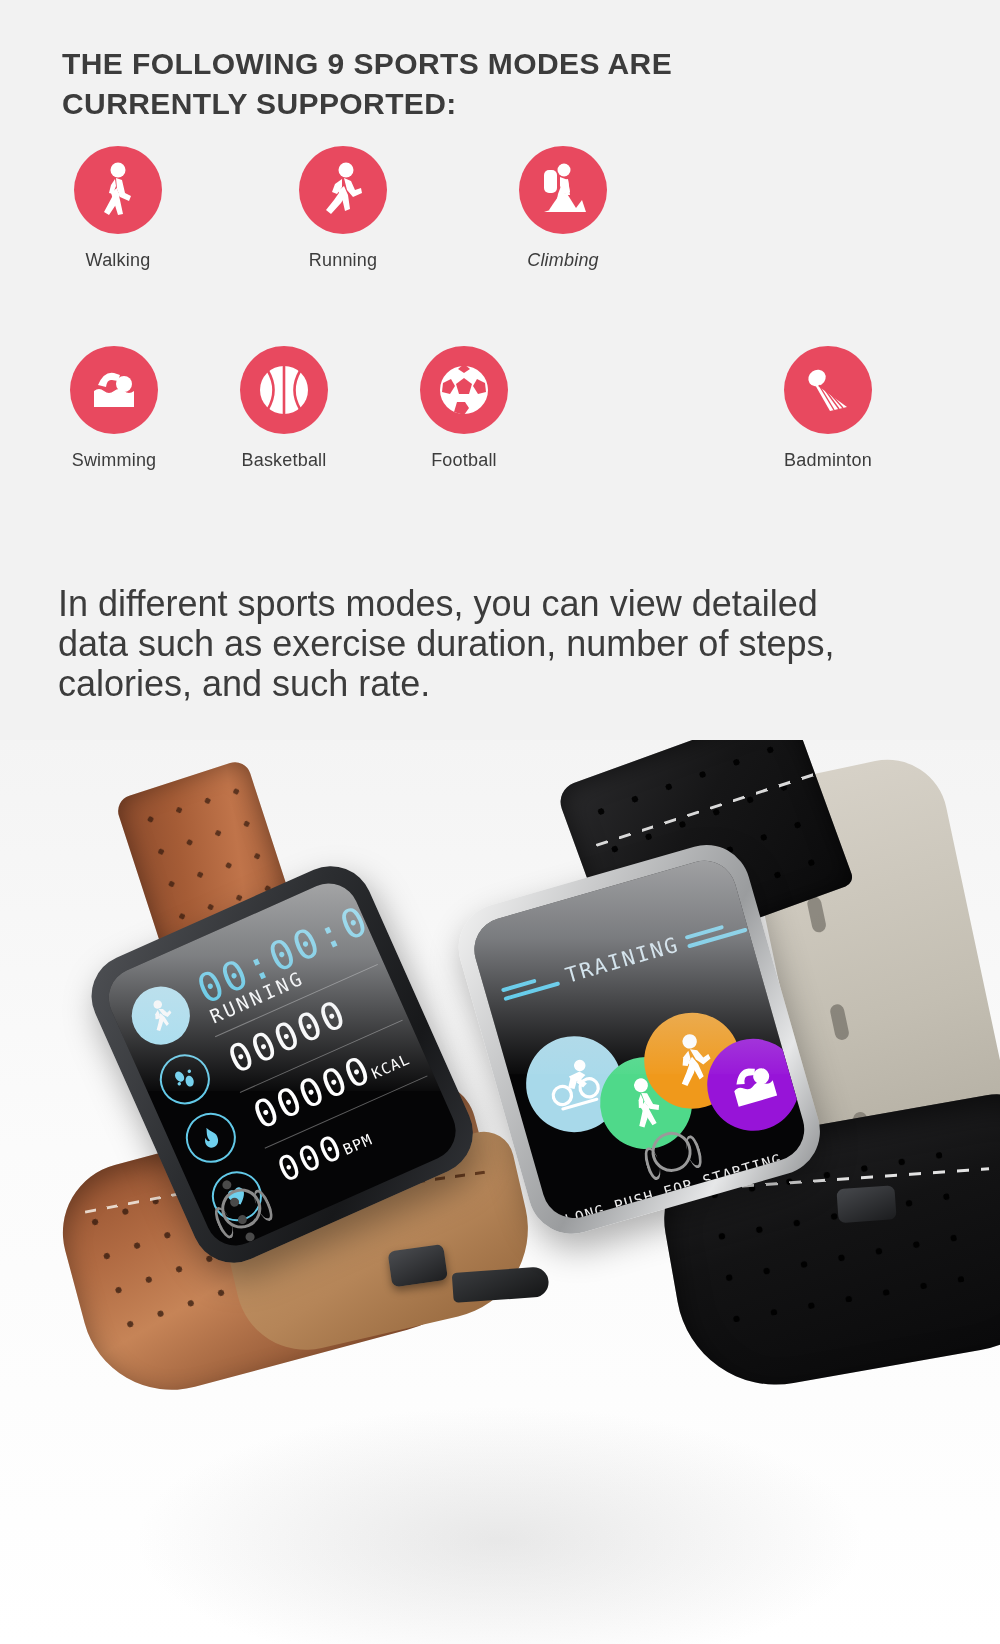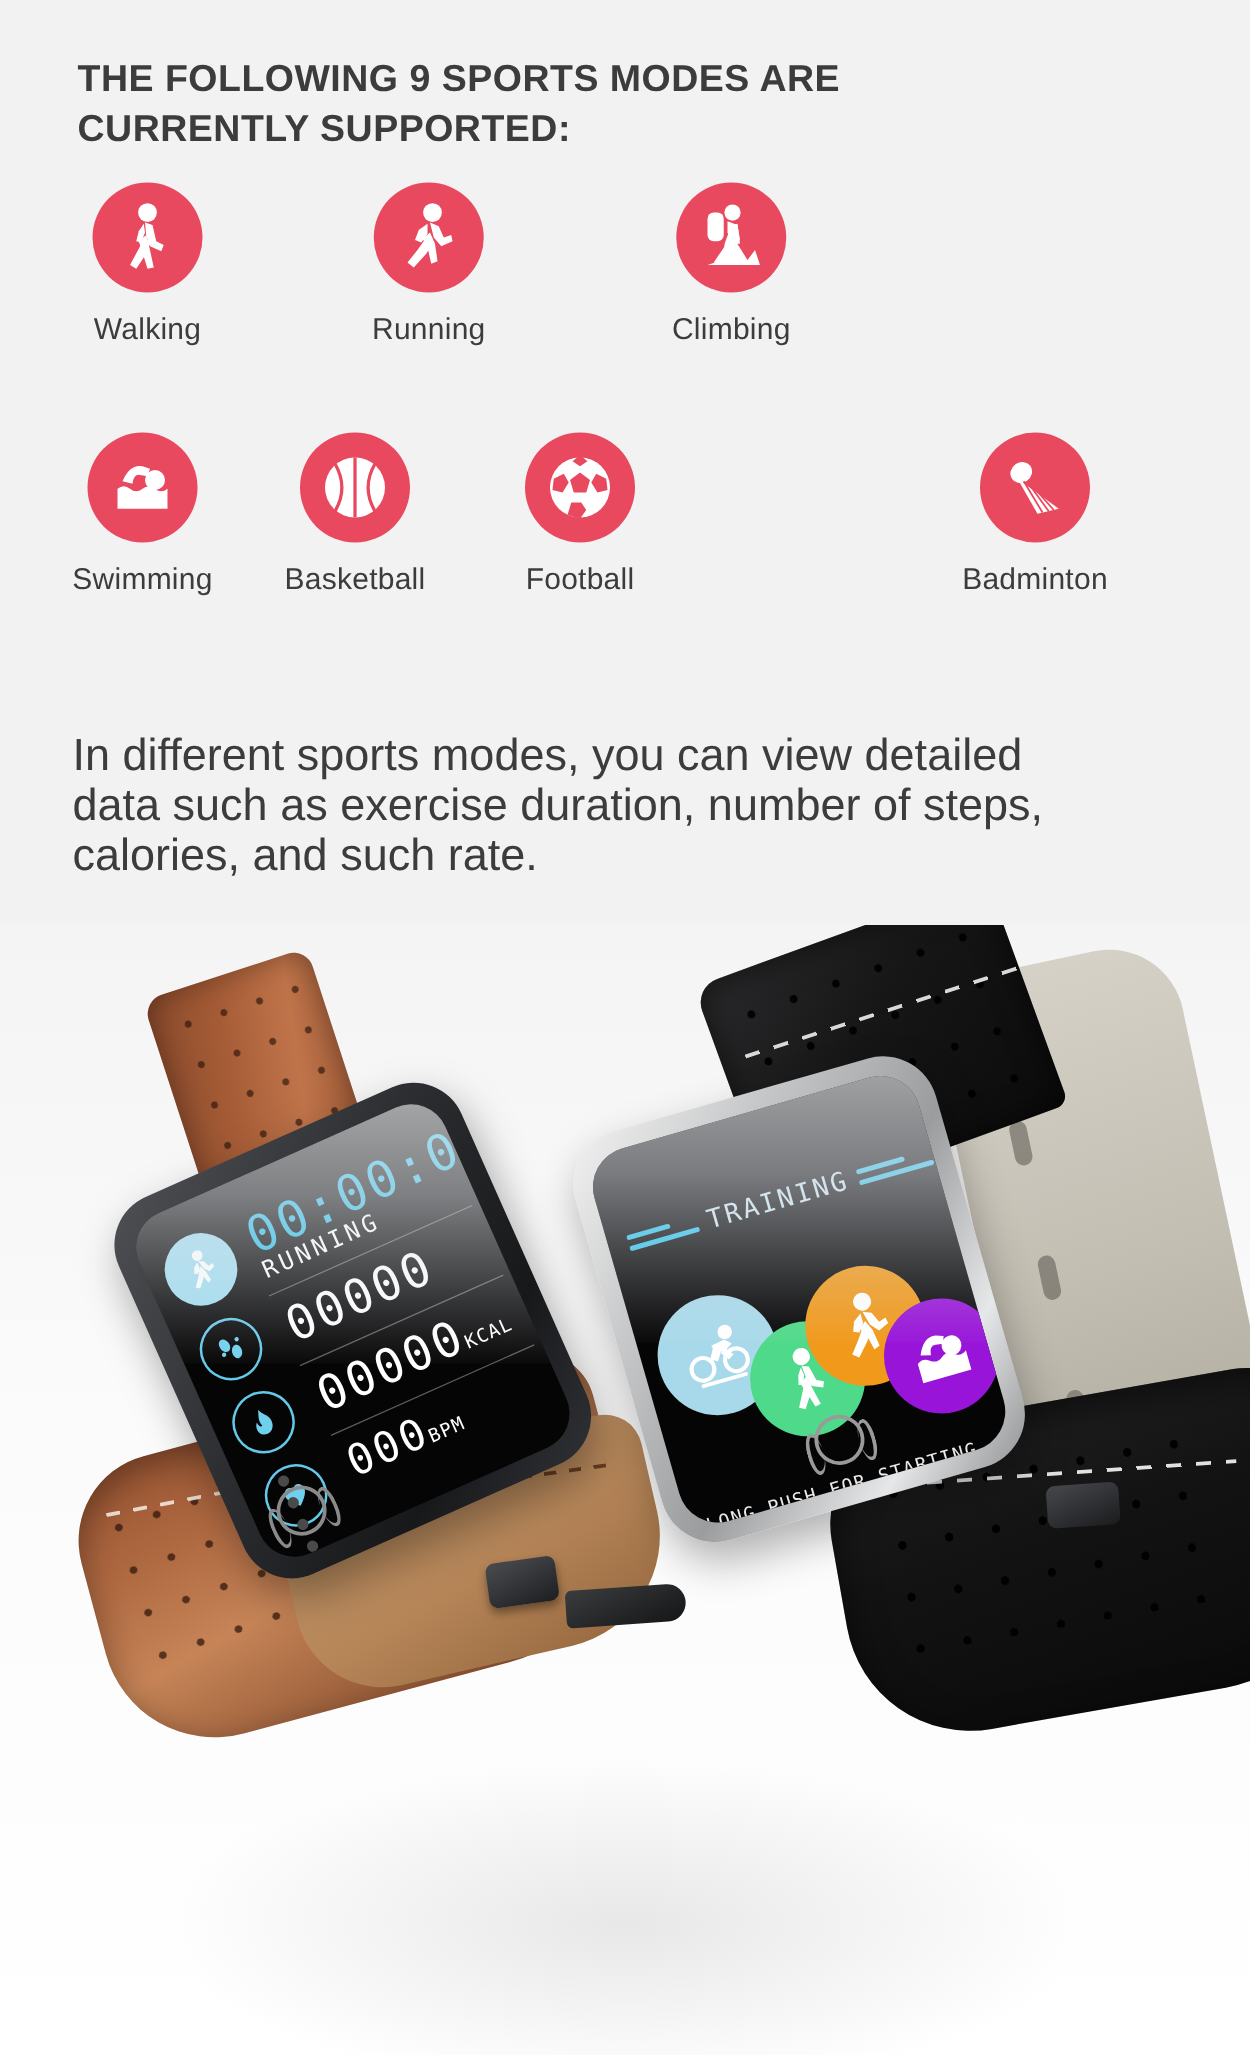--- a/index.html
+++ b/index.html
@@ -30,21 +30,21 @@
   }
   .badge {
     width:88px; height:88px; border-radius:50%;
     background:#e8495f;
     margin:0 auto;
     display:flex; align-items:center; justify-content:center;
   }
   .badge svg { display:block; }
   .mode-label {
     margin-top:16px;
-    font-size:24px; color:#3c3c3c; white-space:nowrap;
+    font-size:18px; color:#3c3c3c; white-space:nowrap;
     letter-spacing:0.2px;
   }
 
   
   .para {
     position:absolute; left:58px; top:584px;
     width:860px;
     font-size:36px; line-height:40px; color:#3c3c3c;
   }
   .para .ln { display:block; white-space:nowrap; }
@@ -329,21 +329,21 @@
           <circle cx="29" cy="8" r="7.5" fill="#fff"></circle>
           <path d="M27 16 L34 19 L38 28 L44 26 L45 31 L36 35 L30 28 Z" fill="#fff"></path>
           <path d="M27 24 L31 33 L33 47 L28 49 L25 36 L21 29 Z" fill="#fff"></path>
           <path d="M24 28 L17 38 L9 48 L14 52 L24 41 L29 33 Z" fill="#fff"></path>
           <path d="M25 17 L18 22 L15 30 L20 32 L25 25 Z" fill="#fff"></path>
         </svg>
       </div>
       <div class="mode-label">Running</div>
     </div>
 
-    <div class="mode" style="left:510px;">
+    <div class="mode" style="left:488px;font-style:italic;">
       <div class="badge">
         <svg width="54" height="56" viewBox="0 0 54 56">
           <rect x="8" y="8" width="13" height="23" rx="5" fill="#fff"></rect>
           <circle cx="28" cy="8" r="6.5" fill="#fff"></circle>
           <path d="M24 15 L32 18 L34 30 L28 32 L24 24 Z" fill="#fff"></path>
           <path d="M25 24 L30 34 L26 44 L20 42 L22 32 Z" fill="#fff"></path>
           <path d="M24 32 L17 42 L13 48 L18 50 L26 41 Z" fill="#fff"></path>
           <path d="M32 17 L34 33 L30 33 L28 18 Z" fill="#fff"></path>
           <path d="M8 50 L20 46 L30 30 L40 46 L46 38 L50 50 Z" fill="#fff"></path>
         </svg>

